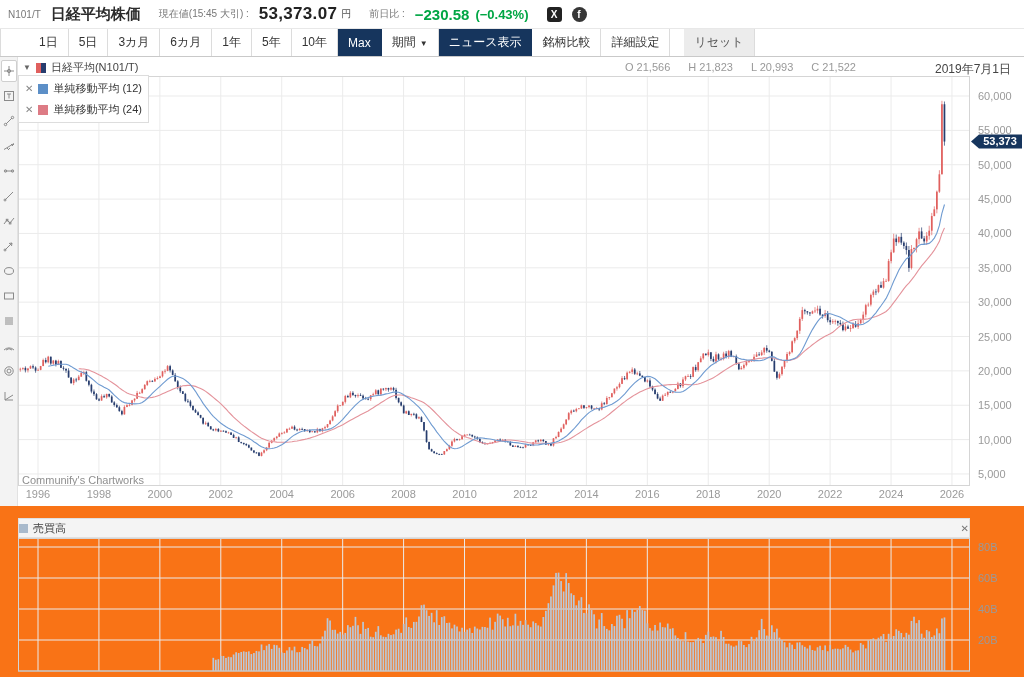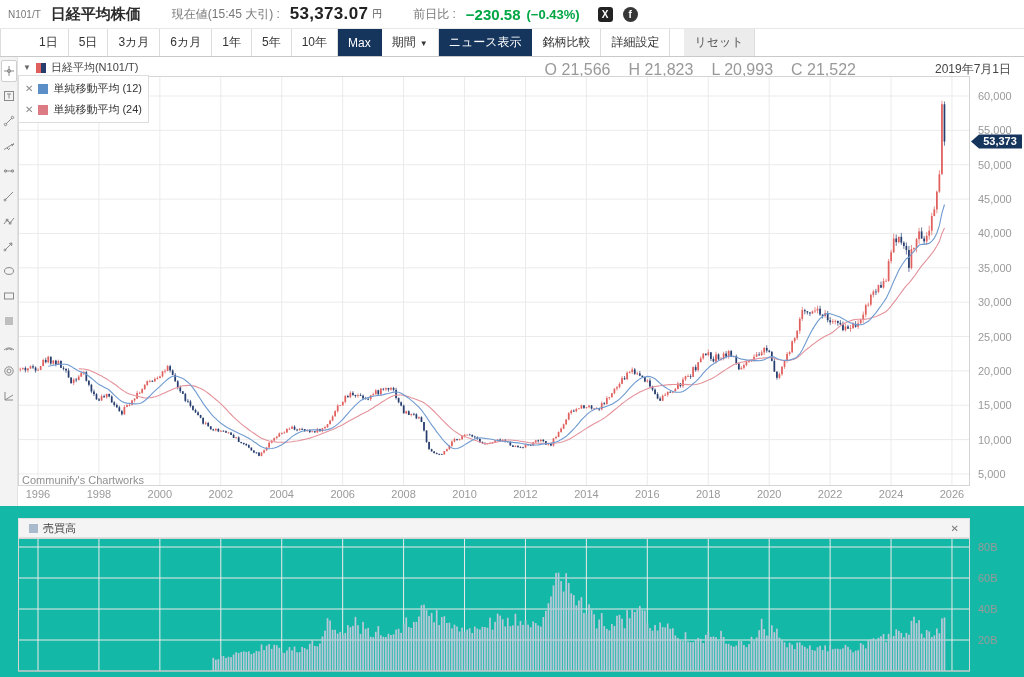--- a/index.html
+++ b/index.html
@@ -1,24 +1,24 @@
 <!DOCTYPE html>
 <html><head>
 <meta charset="utf-8">
 <style>
   * { margin:0; padding:0; box-sizing:border-box; }
   body { background:#fff; font-family:"Liberation Sans","DejaVu Sans",sans-serif; }
-  .app { position:relative; width:1024px; height:677px; background:#14b8a6; overflow:hidden; }
+  .app { position:relative; width:1024px; height:677px; background:#f97316; overflow:hidden; }
 
   
   .qheader { position:absolute; top:0; left:0; width:1024px; height:28px;
              display:flex; align-items:center; gap:10px; padding-left:8px; background:#fff; }
   .qcode  { font-size:10px; color:#777; }
   .qtitle { font-size:15px; font-weight:bold; color:#2b2b2b; }
-  .qlabel { font-size:12px; color:#777; margin-left:21px; }
+  .qlabel { font-size:10px; color:#777; margin-left:8px; }
   .qprice { font-size:17px; font-weight:bold; color:#222; letter-spacing:0.3px; }
   .qunit  { font-size:10px; color:#555; margin-left:-6px; }
   .qchange { font-size:15px; font-weight:bold; }
   .qchangepct { font-size:13px; font-weight:bold; margin-left:-4px; }
   .sicon { width:15px; height:15px; display:flex; align-items:center; justify-content:center;
            color:#fff; font-size:10px; font-weight:bold; cursor:pointer; }
   .sicon.x  { background:#222; border-radius:3px; }
   .sicon.fb { background:#363636; border-radius:50%; }
 
   
@@ -39,34 +39,34 @@
                   display:flex; flex-direction:column; align-items:center; padding-top:3px; }
   .tool { width:16px; height:22px; display:flex; align-items:center; justify-content:center;
           margin-bottom:3px; cursor:pointer; }
   .tool.first { background:#fff; border:1px solid #cfcfcf; border-radius:2px; }
   .info-row { position:absolute; left:18px; top:0; width:1006px; height:18px; }
   .legend-main { position:absolute; left:5px; top:3px; display:flex; align-items:center;
                  gap:5px; font-size:11px; color:#444; cursor:pointer; }
   .legend-caret { font-size:8px; color:#666; }
   .swatch { width:10px; height:10px; display:inline-block; }
   .ohlc { position:absolute; right:168px; top:4px; display:flex; gap:18px;
-          font-size:16px; color:#999; }
+          font-size:11px; color:#999; }
   .cursor-date { position:absolute; right:13px; top:4px; font-size:12px; color:#444; }
   .legend-box { position:absolute; left:18px; top:18px; width:131px; background:#fff;
                 border:1px solid #ddd; z-index:5; padding:2px 0; }
   .legend-row { display:flex; align-items:center; gap:5px; font-size:11px; color:#333;
                 padding:3px 6px; }
   .legend-close { color:#888; font-size:10px; cursor:pointer; line-height:1; }
   #main-chart { position:absolute; left:18px; top:0; }
 
   
   .volume-panel { position:absolute; top:518px; left:0; width:1024px; height:159px; }
   .volume-header { position:absolute; left:18px; top:0; width:952px; height:20px;
                    background:#f4f4f4; border:1px solid #e0e0e0; display:flex;
-                   align-items:center; gap:5px; padding:0 10px; font-size:11px; color:#444; }
+                   align-items:center; gap:5px; padding:0 0; font-size:11px; color:#444; }
   .vol-swatch { width:9px; height:9px; background:#a9bacc; display:inline-block; }
   .vol-close { margin-left:auto; color:#777; font-size:10px; cursor:pointer; }
   #volume-chart { position:absolute; left:18px; top:20px; }
 
   svg text { font-family:"Liberation Sans","DejaVu Sans",sans-serif; }
 </style>
 </head>
 <body>
 
 <div class="app">

